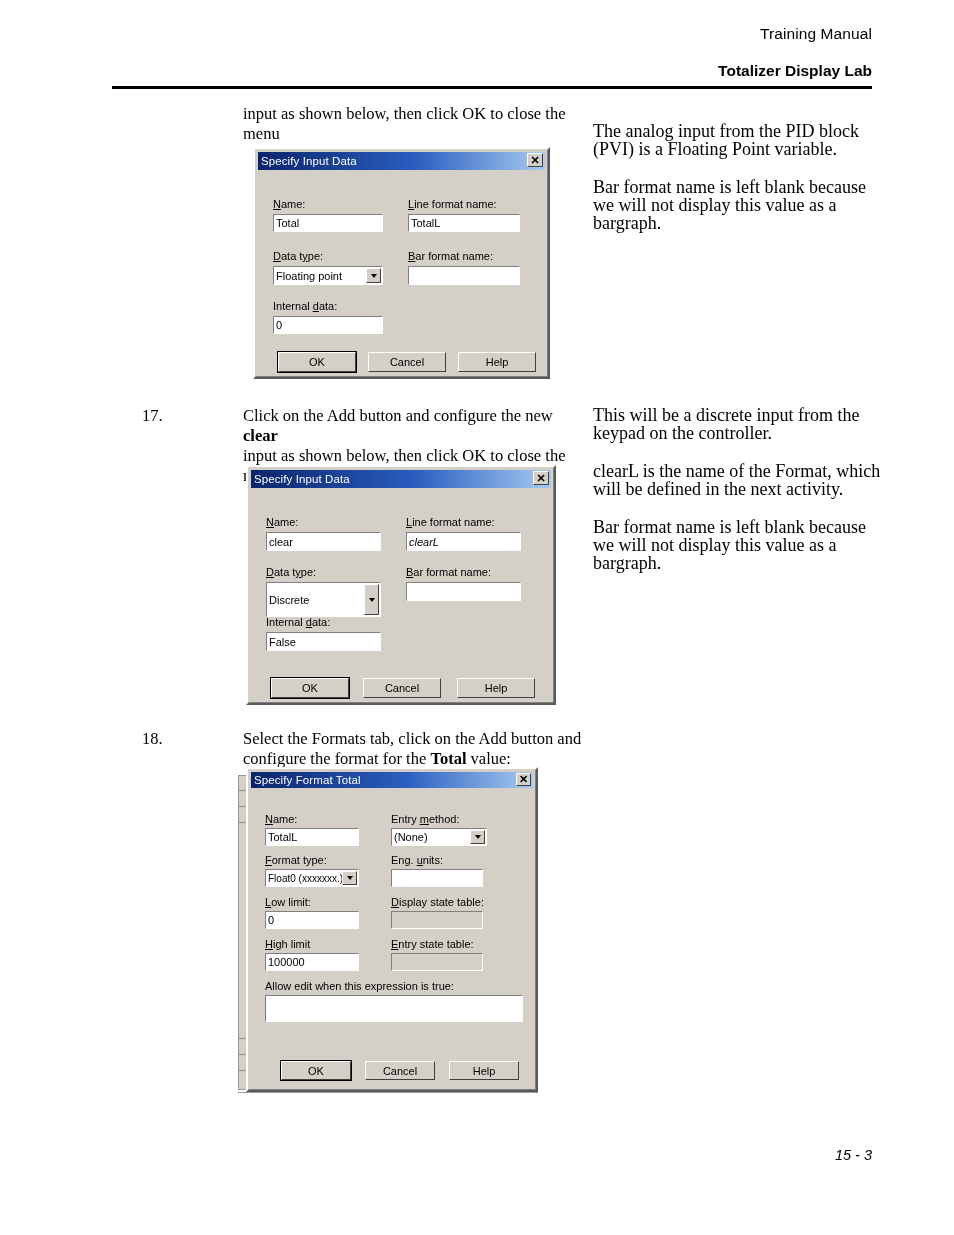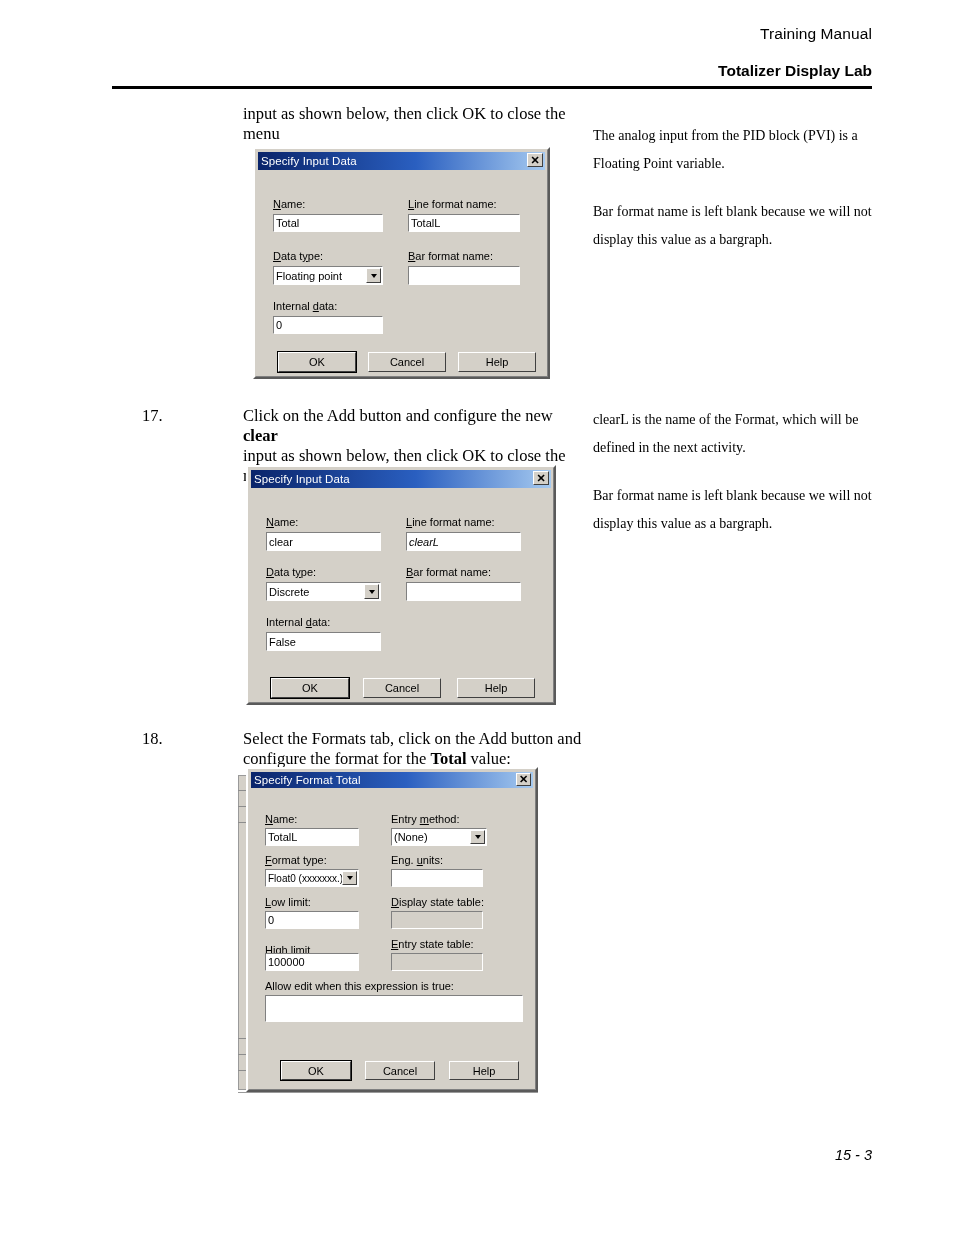--- a/index.html
+++ b/index.html
@@ -47,22 +47,22 @@
     font-size: 16.5px;
   }
   .step-body {
     position: absolute;
     font-size: 16.5px;
     line-height: 20px;
     width: 330px;
   }
   .side-note {
     position: absolute;
-    font-size: 14px;
-    line-height: 28px;
+    font-size: 18px;
+    line-height: 18px;
     width: 290px;
   }
   .side-note p { margin: 0 0 20px 0; }
   .side-note p:last-child { margin-bottom: 0; }
   b { font-weight: bold; }
 
   
   .dlg {
     position: absolute;
     background: #d4d0c8;
@@ -254,40 +254,41 @@
 </div>
 
 <div class="step-num" style="left:142px; top:406px;">17.</div>
 <div class="step-body" style="left:243px; top:406px; width:340px;">
   <span>Click on the Add button and configure the new </span><b>clear</b><br>
   <span>input as shown below, then click OK to close the</span><br>
   <span>menu</span>
 </div>
 
 <div class="side-note" style="left:593px; top:406px;">
+  <p>This will be a discrete input from the keypad on the controller.</p>
   <p>clearL is the name of the Format, which will be defined in the next activity.</p>
   <p>Bar format name is left blank because we will not display this value as a bargraph.</p>
 </div>
 
 <div class="dlg" style="left:246px; top:465px; width:310px; height:240px;">
   <div class="dlg-inner">
     <div class="titlebar">
       <span class="t-text">Specify Input Data</span>
       <span class="close-btn">✕</span>
     </div>
     <div class="dlg-client" style="height:216px;">
 
       <div class="fld-label" style="left:15px; top:28px;"><u>N</u>ame:</div>
       <div class="tbox" style="left:15px; top:44px; width:115px; height:19px;">clear</div>
 
       <div class="fld-label" style="left:155px; top:28px;"><u>L</u>ine format name:</div>
       <div class="tbox" style="left:155px; top:44px; width:115px; height:19px;font-style:italic;">clearL</div>
 
       <div class="fld-label" style="left:15px; top:78px;"><u>D</u>ata t<u>y</u>pe:</div>
-      <div class="combo" style="left:15px; top:94px; width:115px; height:19px;">
+      <div class="combo" style="left:15px; top:94px; width:115px; height:35px;">
         <span>Discrete</span>
         <span class="arrow">
             <i></i>
           </span>
       </div>
 
       <div class="fld-label" style="left:155px; top:78px;"><u>B</u>ar format name:</div>
       <div class="tbox" style="left:155px; top:94px; width:115px; height:19px;"></div>
 
       <div class="fld-label" style="left:15px; top:128px;">Internal <u>d</u>ata:</div>
@@ -345,21 +346,21 @@
 
       <div class="fld-label" style="left:140px; top:66px;">Eng. <u>u</u>nits:</div>
       <div class="tbox" style="left:140px; top:81px; width:92px; height:18px;"></div>
 
       <div class="fld-label" style="left:14px; top:108px;"><u>L</u>ow limit:</div>
       <div class="tbox" style="left:14px; top:123px; width:94px; height:18px;">0</div>
 
       <div class="fld-label" style="left:140px; top:108px;"><u>D</u>isplay state table:</div>
       <div class="tbox disabled" style="left:140px; top:123px; width:92px; height:18px;"></div>
 
-      <div class="fld-label" style="left:14px; top:150px;margin-top:6px;"><u>H</u>igh limit</div>
+      <div class="fld-label" style="left:14px; top:150px;"><u>H</u>igh limit</div>
       <div class="tbox" style="left:14px; top:165px; width:94px; height:18px;">100000</div>
 
       <div class="fld-label" style="left:140px; top:150px;"><u>E</u>ntry state table:</div>
       <div class="tbox disabled" style="left:140px; top:165px; width:92px; height:18px;"></div>
 
       <div class="fld-label" style="left:14px; top:192px;">Allow edit when this expression is true:</div>
       <div class="tbox" style="left:14px; top:207px; width:258px; height:27px;"></div>
 
       <div class="btn default" style="left:30px; top:273px; width:70px; height:19px;">OK</div>
       <div class="btn" style="left:114px; top:273px; width:70px; height:19px;">Cancel</div>

